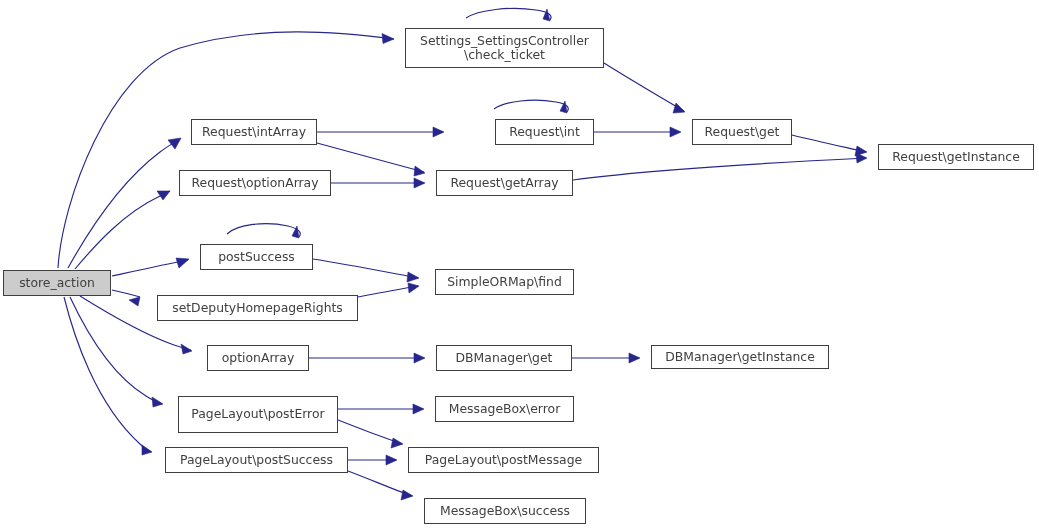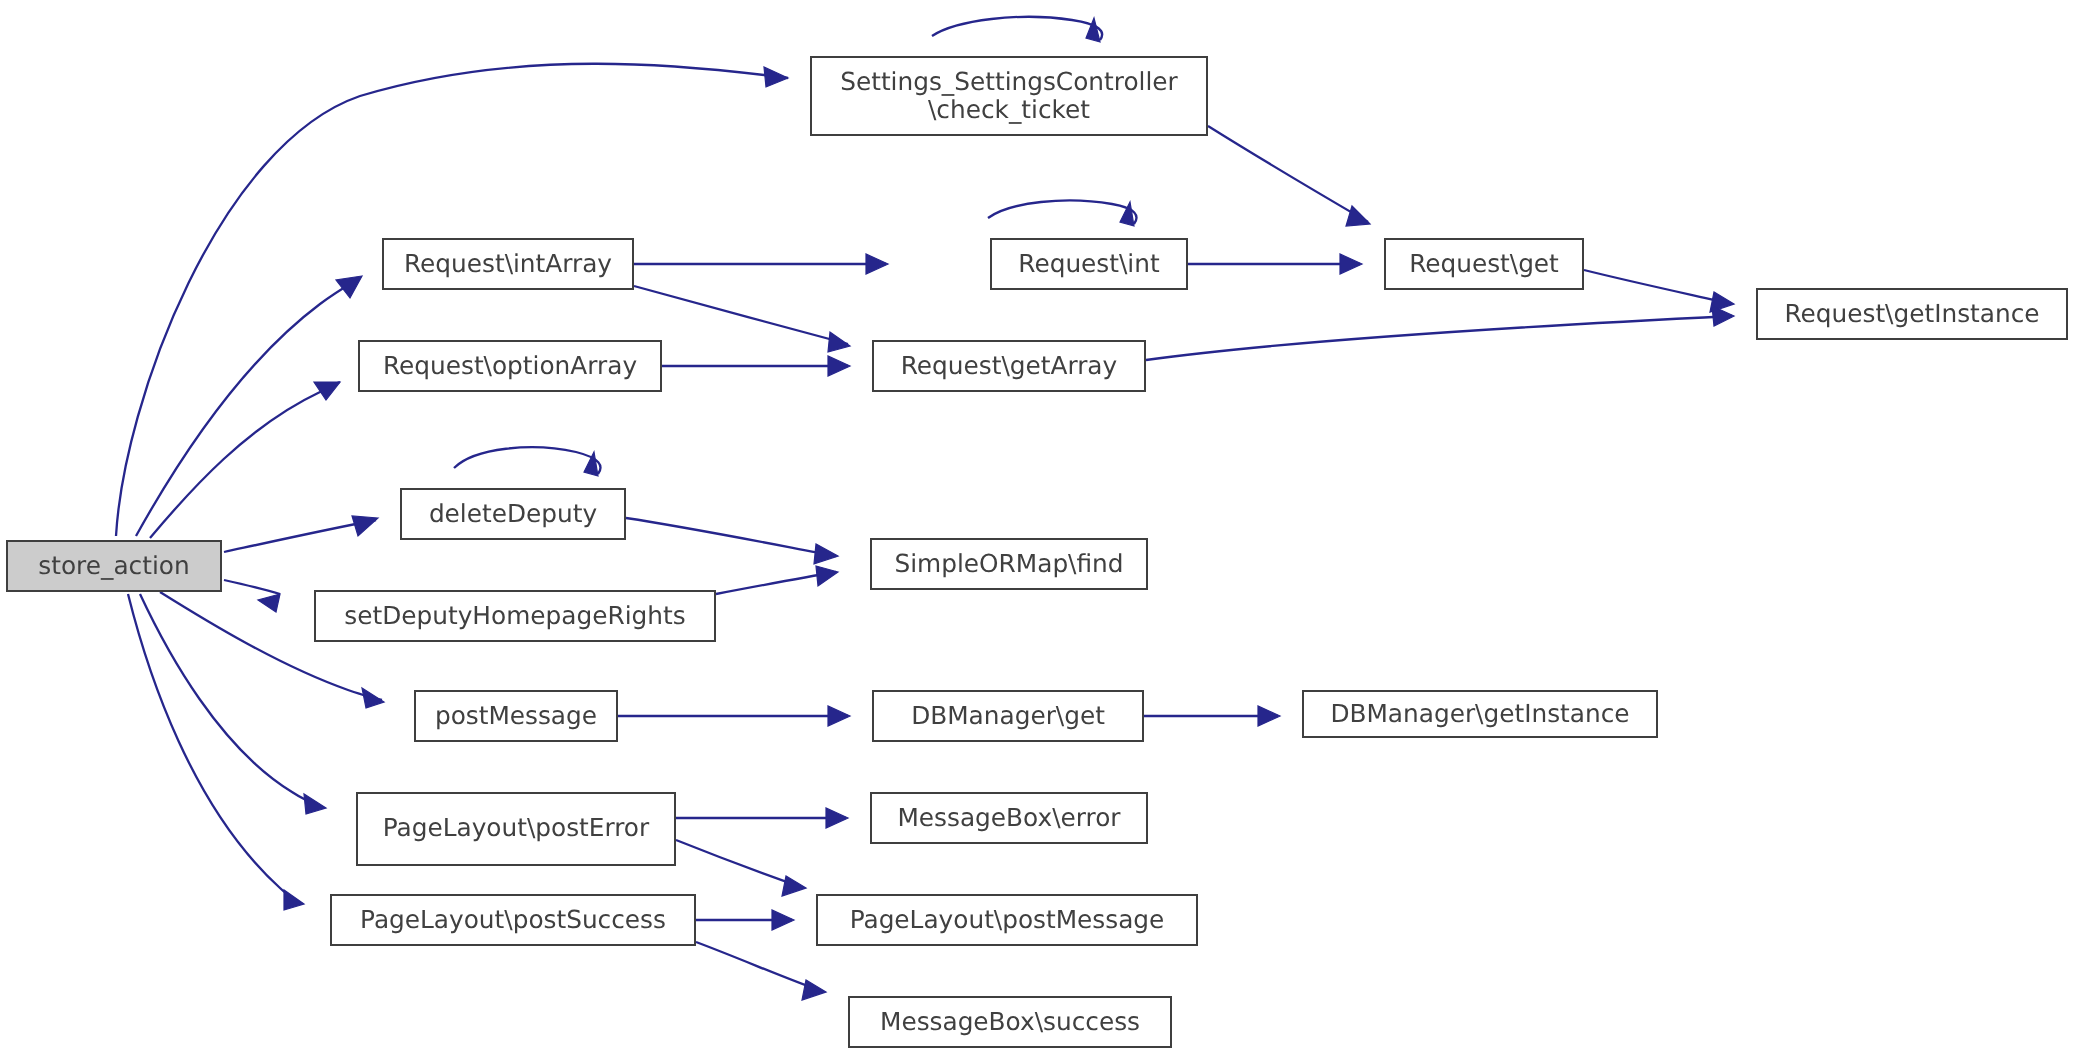--- a/index.html
+++ b/index.html
@@ -116,24 +116,24 @@
     </svg>
 <div class="node-box root" style="left: 3px; top: 270px; width: 108px; height: 26px; border-color: rgb(63, 63, 63); background: rgb(204, 204, 204); font-size: 12.4px;"><span class="node-label">store_action</span></div>
     <div class="node-box" style="left: 405px; top: 28px; width: 199px; height: 40px; border-color: rgb(63, 63, 63); background: rgb(255, 255, 255); font-size: 12.4px;"><span class="node-label">Settings_SettingsController
 \check_ticket</span></div>
     <div class="node-box" style="left: 191px; top: 119px; width: 126px; height: 26px; border-color: rgb(63, 63, 63); background: rgb(255, 255, 255); font-size: 12.4px;"><span class="node-label">Request\intArray</span></div>
     <div class="node-box" style="left: 455px; top: 119px; width: 99px; height: 26px; border-color: rgb(63, 63, 63); background: rgb(255, 255, 255); font-size: 12.4px; margin-left: 40px;"><span class="node-label">Request\int</span></div>
     <div class="node-box" style="left: 692px; top: 119px; width: 100px; height: 26px; border-color: rgb(63, 63, 63); background: rgb(255, 255, 255); font-size: 12.4px;"><span class="node-label">Request\get</span></div>
     <div class="node-box" style="left: 878px; top: 144px; width: 156px; height: 26px; border-color: rgb(63, 63, 63); background: rgb(255, 255, 255); font-size: 12.4px;"><span class="node-label">Request\getInstance</span></div>
     <div class="node-box" style="left: 179px; top: 170px; width: 152px; height: 26px; border-color: rgb(63, 63, 63); background: rgb(255, 255, 255); font-size: 12.4px;"><span class="node-label">Request\optionArray</span></div>
     <div class="node-box" style="left: 436px; top: 170px; width: 137px; height: 26px; border-color: rgb(63, 63, 63); background: rgb(255, 255, 255); font-size: 12.4px;"><span class="node-label">Request\getArray</span></div>
-    <div class="node-box" style="left: 200px; top: 244px; width: 113px; height: 26px; border-color: rgb(63, 63, 63); background: rgb(255, 255, 255); font-size: 12.4px;"><span class="node-label">deleteDeputy</span></div>
+    <div class="node-box" style="left: 200px; top: 244px; width: 113px; height: 26px; border-color: rgb(63, 63, 63); background: rgb(255, 255, 255); font-size: 12.4px;"><span class="node-label">postSuccess</span></div>
     <div class="node-box" style="left: 435px; top: 269px; width: 139px; height: 26px; border-color: rgb(63, 63, 63); background: rgb(255, 255, 255); font-size: 12.4px;"><span class="node-label">SimpleORMap\find</span></div>
     <div class="node-box" style="left: 157px; top: 295px; width: 201px; height: 26px; border-color: rgb(63, 63, 63); background: rgb(255, 255, 255); font-size: 12.4px;"><span class="node-label">setDeputyHomepageRights</span></div>
-    <div class="node-box" style="left: 207px; top: 345px; width: 102px; height: 26px; border-color: rgb(63, 63, 63); background: rgb(255, 255, 255); font-size: 12.4px;"><span class="node-label">postMessage</span></div>
+    <div class="node-box" style="left: 207px; top: 345px; width: 102px; height: 26px; border-color: rgb(63, 63, 63); background: rgb(255, 255, 255); font-size: 12.4px;"><span class="node-label">optionArray</span></div>
     <div class="node-box" style="left: 436px; top: 345px; width: 136px; height: 26px; border-color: rgb(63, 63, 63); background: rgb(255, 255, 255); font-size: 12.4px;"><span class="node-label">DBManager\get</span></div>
     <div class="node-box" style="left: 651px; top: 345px; width: 178px; height: 24px; border-color: rgb(63, 63, 63); background: rgb(255, 255, 255); font-size: 12.4px;"><span class="node-label">DBManager\getInstance</span></div>
     <div class="node-box" style="left: 178px; top: 396px; width: 160px; height: 37px; border-color: rgb(63, 63, 63); background: rgb(255, 255, 255); font-size: 12.4px;"><span class="node-label">PageLayout\postError</span></div>
     <div class="node-box" style="left: 435px; top: 396px; width: 139px; height: 26px; border-color: rgb(63, 63, 63); background: rgb(255, 255, 255); font-size: 12.4px;"><span class="node-label">MessageBox\error</span></div>
     <div class="node-box" style="left: 165px; top: 447px; width: 183px; height: 26px; border-color: rgb(63, 63, 63); background: rgb(255, 255, 255); font-size: 12.4px;"><span class="node-label">PageLayout\postSuccess</span></div>
     <div class="node-box" style="left: 408px; top: 447px; width: 191px; height: 26px; border-color: rgb(63, 63, 63); background: rgb(255, 255, 255); font-size: 12.4px;"><span class="node-label">PageLayout\postMessage</span></div>
     <div class="node-box" style="left: 424px; top: 498px; width: 162px; height: 26px; border-color: rgb(63, 63, 63); background: rgb(255, 255, 255); font-size: 12.4px;"><span class="node-label">MessageBox\success</span></div>
   </div>
 
 </body></html>

